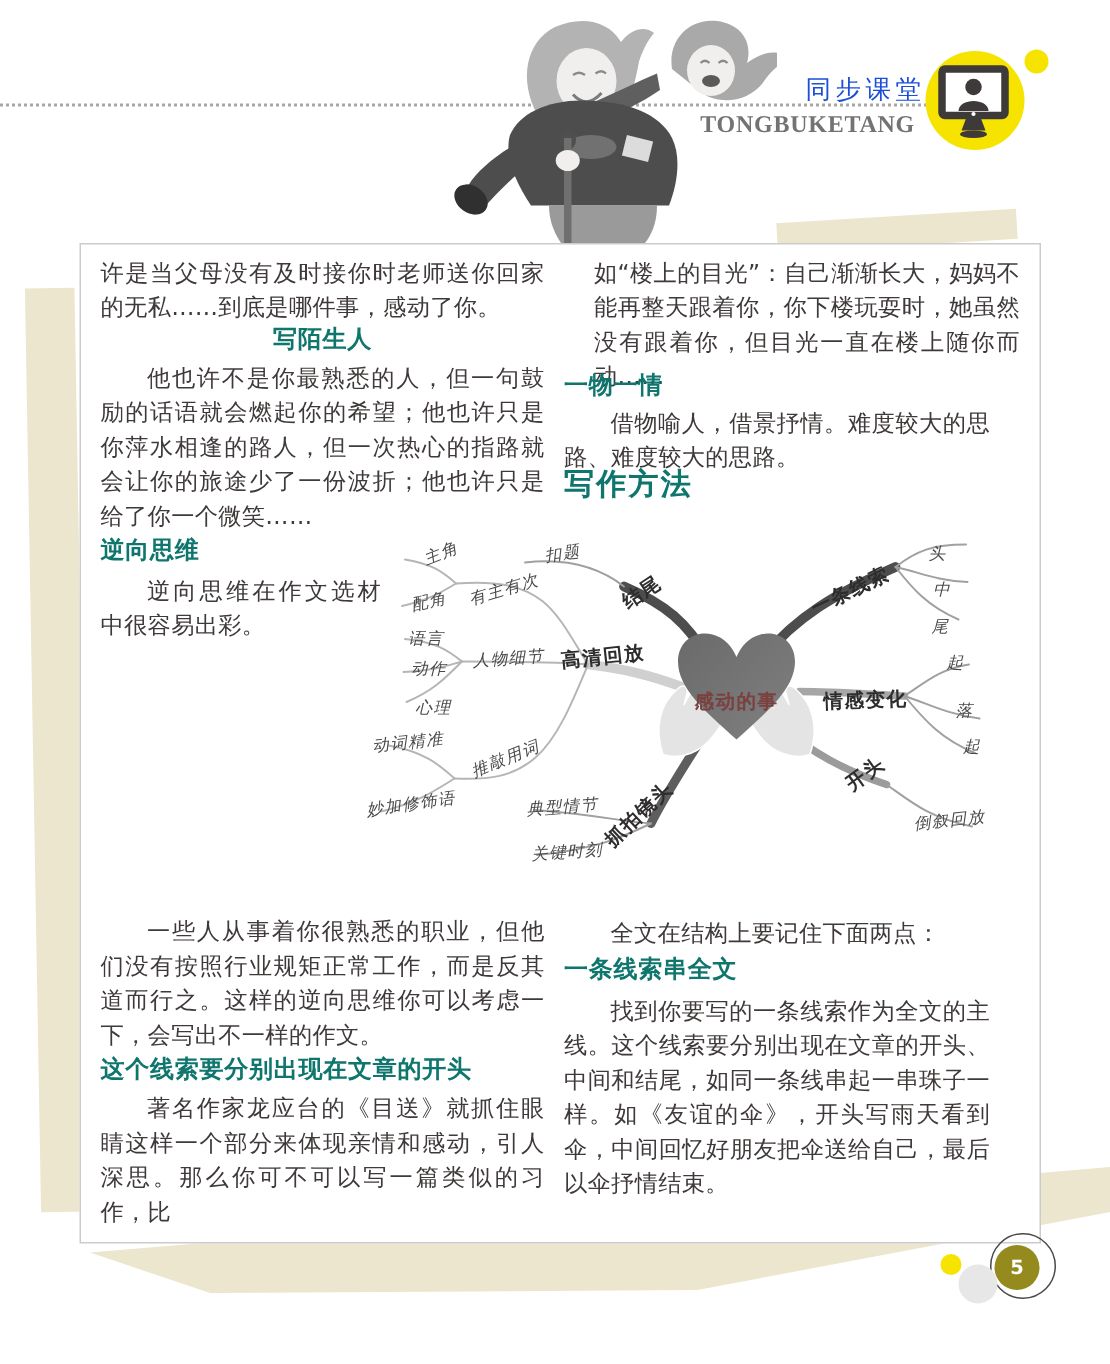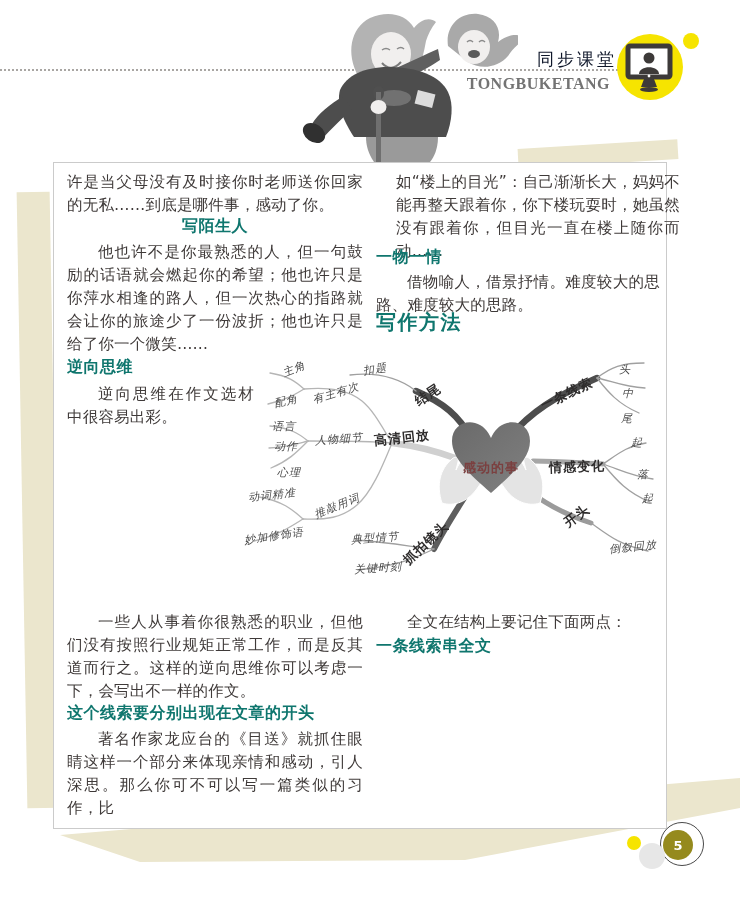--- a/index.html
+++ b/index.html
@@ -1,32 +1,32 @@
 <!DOCTYPE html>
 <html><head>
 <meta charset="utf-8">
 <style>
   html,body{margin:0;padding:0;background:#fff;}
   .page{position:relative;width:740px;height:909px;background:#fff;overflow:hidden;
         font-family:"DejaVu Sans","Liberation Sans",sans-serif;color:#3f3a39;}
   
   .dotline{position:absolute;left:0;top:69px;width:618px;height:0;border-top:2px dotted #a9a6a3;}
-  .hdr-cn{position:absolute;top:48px;right:123px;font-size:17px;color:#0f172a;letter-spacing:3px;}
+  .hdr-cn{position:absolute;top:48px;right:123px;font-size:17px;color:#1d4ed8;letter-spacing:3px;}
   .hdr-en{position:absolute;top:75px;right:130px;font-size:16px;font-weight:bold;color:#737373;
           font-family:"Liberation Serif","DejaVu Serif",serif;letter-spacing:.5px;}
   .badge{position:absolute;left:615px;top:32px;width:70px;height:70px;}
   .dot-yellow-sm{position:absolute;left:683px;top:33px;width:16px;height:16px;border-radius:50%;background:#f6e400;}
   .illus{position:absolute;left:288px;top:4px;width:230px;height:158px;}
   
   .beige{background:#ebe6cd;position:absolute;}
   .beige-left{left:22px;top:192px;width:33px;height:616px;transform:rotate(-1deg);}
   .beige-topright{left:518px;top:144px;width:160px;height:20px;transform:rotate(-3.5deg);}
   .beige-bottom-svg{position:absolute;left:0;top:760px;width:740px;height:149px;}
   
-  .card{position:absolute;left:53px;top:162px;width:612px;height:665px;background:#fff;border:1px solid #cbcbcb;z-index:2;}
+  .card{position:absolute;left:53px;top:162px;width:612px;height:665px;background:#fff;border:1px solid #cbcbcb;z-index:2;padding-left:27px;}
   .para{position:absolute;font-size:15.5px;line-height:23px;color:#3f3a39;text-align:justify;letter-spacing:.2px;}
   .ind{text-indent:2em;}
   .hd{position:absolute;font-size:16px;font-weight:bold;color:#0f766e;letter-spacing:.5px;}
   .hd-center{text-align:center;}
   .hd-big{font-size:20px;letter-spacing:1.5px;}
   
   .mm{position:absolute;left:192px;top:188px;width:420px;height:265px;}
   .mm svg{position:absolute;left:0;top:0;}
   .mm-leaf{position:absolute;font-size:11px;font-style:italic;color:#4a4a4a;white-space:nowrap;
            letter-spacing:1px;transform:translate(-50%,-50%) rotate(var(--r,0deg));z-index:3;}
@@ -100,20 +100,21 @@
     <div class="para ind" style="left:13px;top:447px;width:296px;font-family:Liberation Serif, serif;">一些人从事着你很熟悉的职业，但他们没有按照行业规矩正常工作，而是反其道而行之。这样的逆向思维你可以考虑一下，会写出不一样的作文。</div>
     <div class="hd" style="left:13px;top:540px;">这个线索要分别出现在文章的开头</div>
     <div class="para ind" style="left:13px;top:565px;width:296px;">著名作家龙应台的《目送》就抓住眼睛这样一个部分来体现亲情和感动，引人深思。那么你可不可以写一篇类似的习作，比</div>
 
     <div class="para" style="left:322px;top:8px;width:284px;margin-left:20px;">如“楼上的目光”：自己渐渐长大，妈妈不能再整天跟着你，你下楼玩耍时，她虽然没有跟着你，但目光一直在楼上随你而动……</div>
     <div class="hd" style="left:322px;top:84px;">一物一情</div>
     <div class="para ind" style="left:322px;top:108px;width:284px;">借物喻人，借景抒情。难度较大的思路、难度较大的思路。</div>
     <div class="hd hd-big" style="left:322px;top:146px;">写作方法</div>
     <div class="para ind" style="left:322px;top:448px;width:284px;">全文在结构上要记住下面两点：</div>
     <div class="hd" style="left:322px;top:473px;">一条线索串全文</div>
+    <div class="para ind" style="left:322px;top:500px;width:284px;">找到你要写的一条线索作为全文的主线。这个线索要分别出现在文章的开头、中间和结尾，如同一条线串起一串珠子一样。如《友谊的伞》，开头写雨天看到伞，中间回忆好朋友把伞送给自己，最后以伞抒情结束。</div>
 
     <div class="mm">
       <svg width="420" height="265" viewBox="0 0 420 265">
         <defs>
           <linearGradient id="hg" x1="0" y1="0" x2="1" y2="1">
             <stop offset="0" stop-color="#6a6a6a"></stop>
               <stop offset="1" stop-color="#808080"></stop>
           </linearGradient>
         </defs>
         <g fill="none" stroke-linecap="round">

